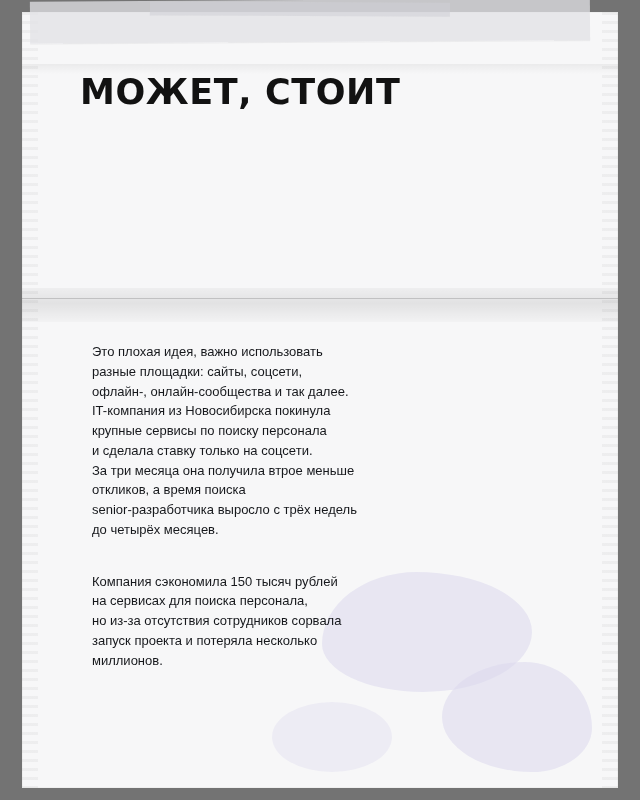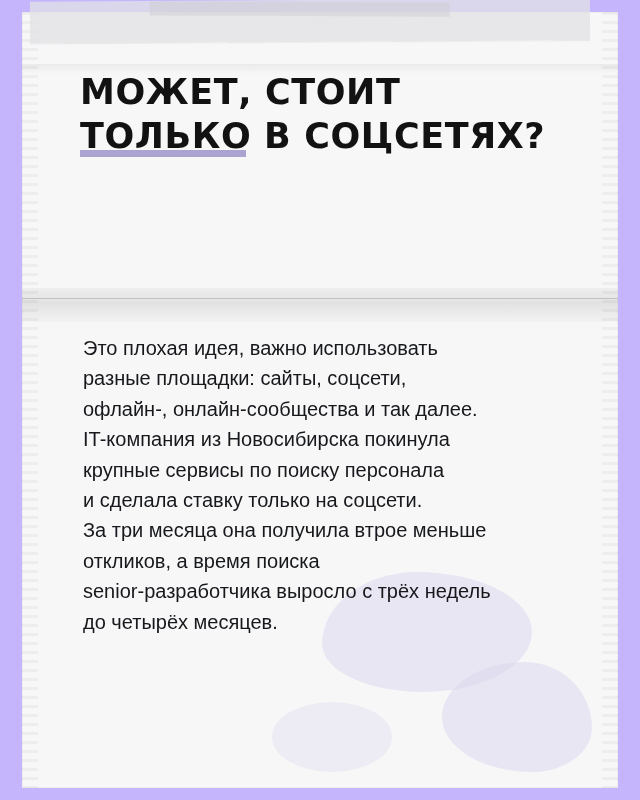--- a/index.html
+++ b/index.html
@@ -11,21 +11,21 @@
     height: 800px;
     background: #ffffff;
     font-family: "Liberation Sans", sans-serif;
     overflow: hidden;
   }
 
   .card {
     position: relative;
     width: 640px;
     height: 800px;
-    background: #c4b5fd;
+    background: #737373;
     overflow: hidden;
   }
 
   
   .paper {
     position: absolute;
     left: 22px;
     top: 12px;
     width: 596px;
     height: 776px;
@@ -164,24 +164,24 @@
 
   .body {
     position: absolute;
     left: 80px;
     top: 330px;
     width: 480px;
     z-index: 6;
   }
   .para {
     font-family: "Liberation Sans", sans-serif;
-    font-size: 20px;
+    font-size: 13px;
     line-height: 1.52;
     color: #16181c;
-    margin: 3px;
+    margin: 12px;
     white-space: pre-line;
   }
   .para + .para {
     margin-top: 32px;
   }
 </style>
 </head>
 <body>
 
 <div class="card">
@@ -195,34 +195,33 @@
 
     <div class="blob blob-a"></div>
     <div class="blob blob-b"></div>
     <div class="blob blob-c"></div>
   </div>
 
   <div class="tape-top"></div>
 
   <div class="headline">
     <div class="headline-line">МОЖЕТ, СТОИТ</div>
-    <div class="headline-line">
-      <span class="headline-line-3">
-        <span>ТОЛЬКО В СОЦСЕТЯХ?</span>
-        <span class="underline-accent"></span>
-      </span>
-    </div>
   </div>
 
   <div class="body">
     <p class="para">Это плохая идея, важно использовать
 разные площадки: сайты, соцсети,
 офлайн-, онлайн-сообщества и так далее.
 IT-компания из Новосибирска покинула
 крупные сервисы по поиску персонала
 и сделала ставку только на соцсети.
 За три месяца она получила втрое меньше
 откликов, а время поиска
 senior-разработчика выросло с трёх недель
 до четырёх месяцев.</p>
+    <p class="para">Компания сэкономила 150 тысяч рублей
+на сервисах для поиска персонала,
+но из-за отсутствия сотрудников сорвала
+запуск проекта и потеряла несколько
+миллионов.</p>
   </div>
 
 </div>
 
 </body></html>

